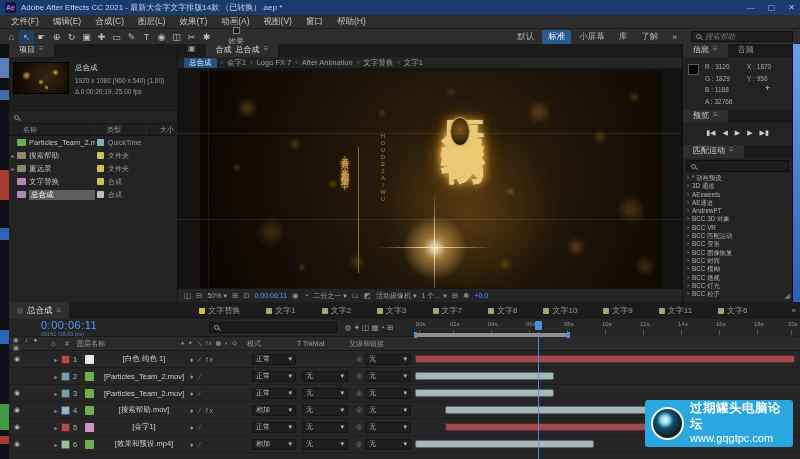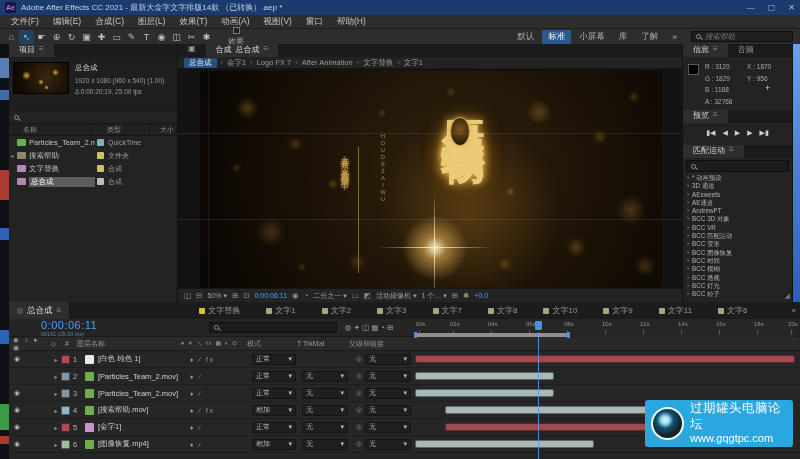--- a/index.html
+++ b/index.html
@@ -129,38 +129,38 @@
   .h-mode{width:50px;}
   .h-trk{width:52px;}
   .h-parent{width:62px;}
   .lrow{height:17px;border-bottom:1px solid #1e1e1e;display:flex;align-items:center;position:relative;background:#262626;}
   .c-eye{width:12px;margin-left:2px;text-align:center;font-size:7px;color:#b5b5b5;}
   .c-av{width:28px;}
   .c-twirl{width:10px;color:#9a9a9a;font-size:6px;text-align:center;}
   .c-chip{width:9px;height:9px;border-radius:1px;margin-right:3px;flex:none;border:1px solid rgba(0,0,0,.5);}
   .c-num{width:11px;font-size:7.5px;color:#b5b5b5;}
   .c-src{width:9px;height:9px;border-radius:1px;margin:0 4px 0 1px;flex:none;}
-  .c-name{width:92px;font-size:7.5px;color:#cfcfcf;white-space:nowrap;overflow:hidden;}
+  .c-name{width:92px;font-size:7.5px;color:#cfcfcf;white-space:nowrap;overflow:hidden;text-align:center;}
   .c-sw{width:62px;font-size:6.5px;color:#9a9a9a;letter-spacing:2px;}
   .dd{height:11px;background:#1f1f1f;border:1px solid #141414;border-radius:1px;font-size:7px;color:#b8b8b8;display:flex;align-items:center;justify-content:space-between;padding:0 3px;}
   .c-mode{width:44px;}
   .c-trkwrap{width:46px;margin-left:6px;}
   .c-parent{display:flex;align-items:center;gap:3px;margin-left:8px;}
   .parent-ico{color:#8f8f8f;font-size:7px;}
   .c-parent .dd{width:46px;}
   .rowbars{position:absolute;left:406px;top:0;width:380px;height:17px;}
   .bar{position:absolute;top:4px;height:8px;border-radius:2px;border:1px solid rgba(0,0,0,.45);}
   .playhead-line{position:absolute;top:30px;bottom:0;width:1px;background:rgba(90,150,230,.85);z-index:5;}
   .playhead-head{position:absolute;top:19px;width:7px;height:9px;background:#4a8fe0;border-radius:1px;z-index:6;transform:translateX(-3px);}
 
   
   .watermark{position:absolute;right:7px;bottom:12px;width:148px;height:47px;background:#2aa7df;border-radius:3px;display:flex;align-items:center;gap:6px;padding:0 6px;color:#fff;z-index:10;}
   .lens{width:33px;height:33px;flex:none;border-radius:50%;border:2px solid #eaf7fd;background:radial-gradient(circle at 42% 38%,#e8f7fd 0%,#9adbf2 16%,#0d506e 34%,#17242c 62%,#0a141a 100%);}
   .wm-text{line-height:1.25;}
-  .wm-line1{font-size:12.5px;font-weight:normal;letter-spacing:.5px;}
+  .wm-line1{font-size:12.5px;font-weight:bold;letter-spacing:.5px;}
   .wm-line2{font-size:11px;}
 </style>
 </head>
 <body>
 
 <div class="app">
 
   <div class="titlebar">
     <div class="ae-badge">Ae</div>
     <span>Adobe After Effects CC 2021 - 最新大金字文字排版14款 （已转换）.aep *</span>
@@ -258,20 +258,27 @@
       <span class="pr-twirl"></span>
       <span class="pr-icon" style="background: rgb(111, 174, 79);"></span>
       <span class="pr-name">Particles_Team_2.mov</span>
       <span class="pr-chip" style="background: rgb(127, 178, 184);"></span>
       <span class="pr-type">QuickTime</span>
     </div>
     <div class="proj-row">
       <span class="pr-twirl">▸</span>
       <span class="pr-icon" style="background: rgb(138, 138, 106);"></span>
       <span class="pr-name">搜索帮助</span>
+      <span class="pr-chip" style="background: rgb(205, 196, 92);"></span>
+      <span class="pr-type">文件夹</span>
+    </div>
+    <div class="proj-row">
+      <span class="pr-twirl">▸</span>
+      <span class="pr-icon" style="background: rgb(138, 138, 106);"></span>
+      <span class="pr-name">重远景</span>
       <span class="pr-chip" style="background: rgb(205, 196, 92);"></span>
       <span class="pr-type">文件夹</span>
     </div>
     <div class="proj-row">
       <span class="pr-twirl"></span>
       <span class="pr-icon" style="background: rgb(176, 138, 180);"></span>
       <span class="pr-name">文字替换</span>
       <span class="pr-chip" style="background: rgb(205, 196, 92);"></span>
       <span class="pr-type">合成</span>
     </div>
@@ -726,21 +733,21 @@
           <span class="bar" style="left: 8%; width: 71%; background: rgb(160, 74, 80);"></span>
         </span>
     </div>
     <div class="lrow">
       <span class="c-eye">◉</span>
         <span class="c-av"></span>
       <span class="c-twirl">▸</span>
       <span class="c-chip" style="background: rgb(156, 191, 158);"></span>
       <span class="c-num">6</span>
       <span class="c-src" style="background: rgb(111, 174, 79);"></span>
-      <span class="c-name">[图像恢复.mp4]</span>
+      <span class="c-name">[效果和预设.mp4]</span>
       <span class="c-sw">♦ ∕</span>
       <span class="dd c-mode">
           <span>相加</span>
           <span>▾</span>
         </span>
       <span class="c-trkwrap">
           <span class="dd">
             <span>无</span>
             <span>▾</span>
           </span>

